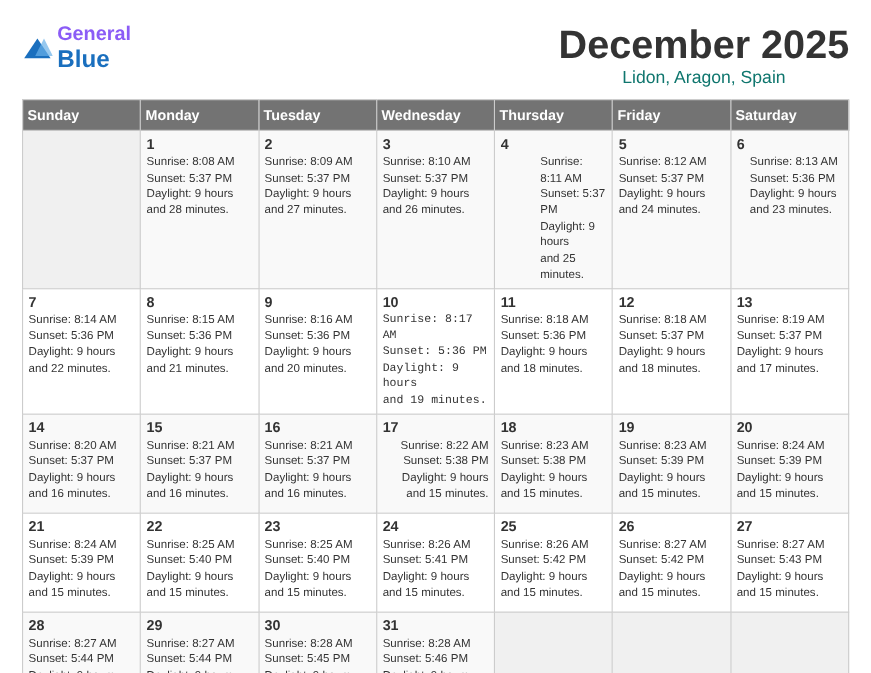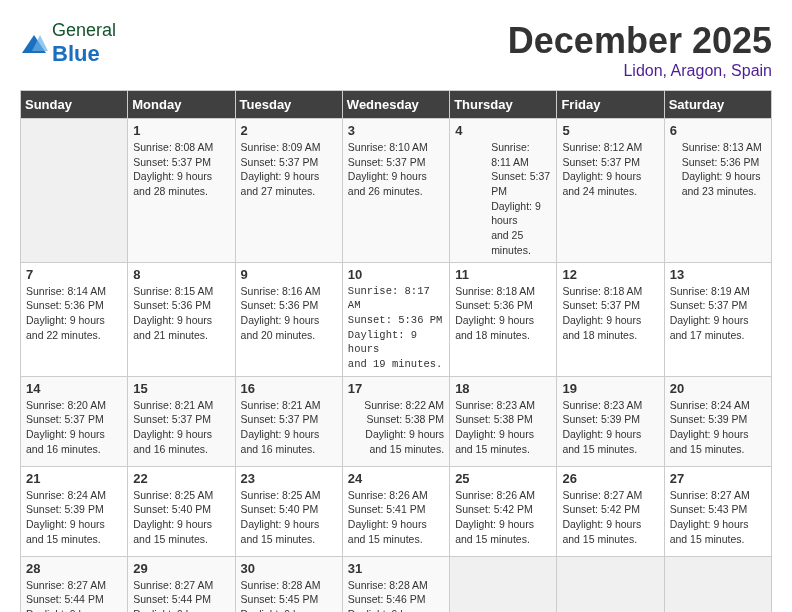--- a/index.html
+++ b/index.html
@@ -16,51 +16,51 @@
       align-items: flex-start;
       margin-bottom: 10px;
     }
     .logo {
       display: flex;
       align-items: center;
       gap: 4px;
     }
     .logo-text-general {
       font-size: 18px;
-      font-weight: normal;
-      color: #14532d;
+      font-weight: bold;
+      color: #8b5cf6;
     }
     .logo-text-blue {
       font-size: 22px;
       font-weight: bold;
       color: #1a6fbe;
     }
     .logo-icon {
       width: 28px;
       height: 22px;
     }
     .title-area {
-      text-align: right;
+      text-align: center;
     }
     .month-title {
       font-size: 36px;
       font-weight: bold;
       color: #333;
     }
     .location {
       font-size: 16px;
-      color: #4c1d95;
+      color: #0f766e;
     }
     table {
       width: 100%;
       border-collapse: collapse;
       table-layout: fixed;
     }
     thead tr th {
-      background-color: #404040;
+      background-color: #737373;
       color: white;
       font-size: 13px;
       font-weight: bold;
       padding: 6px 4px;
       text-align: left;
       border: 1px solid #ccc;
     }
     tbody tr td {
       border: 1px solid #ccc;
       vertical-align: top;

